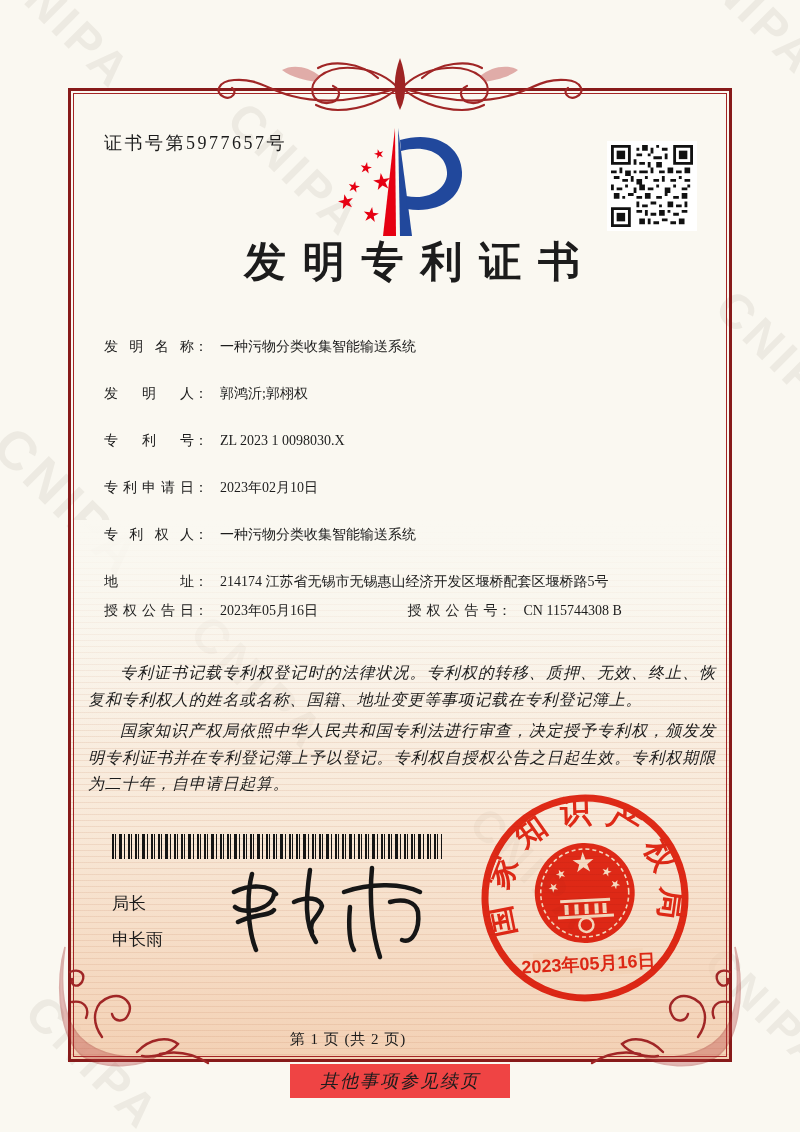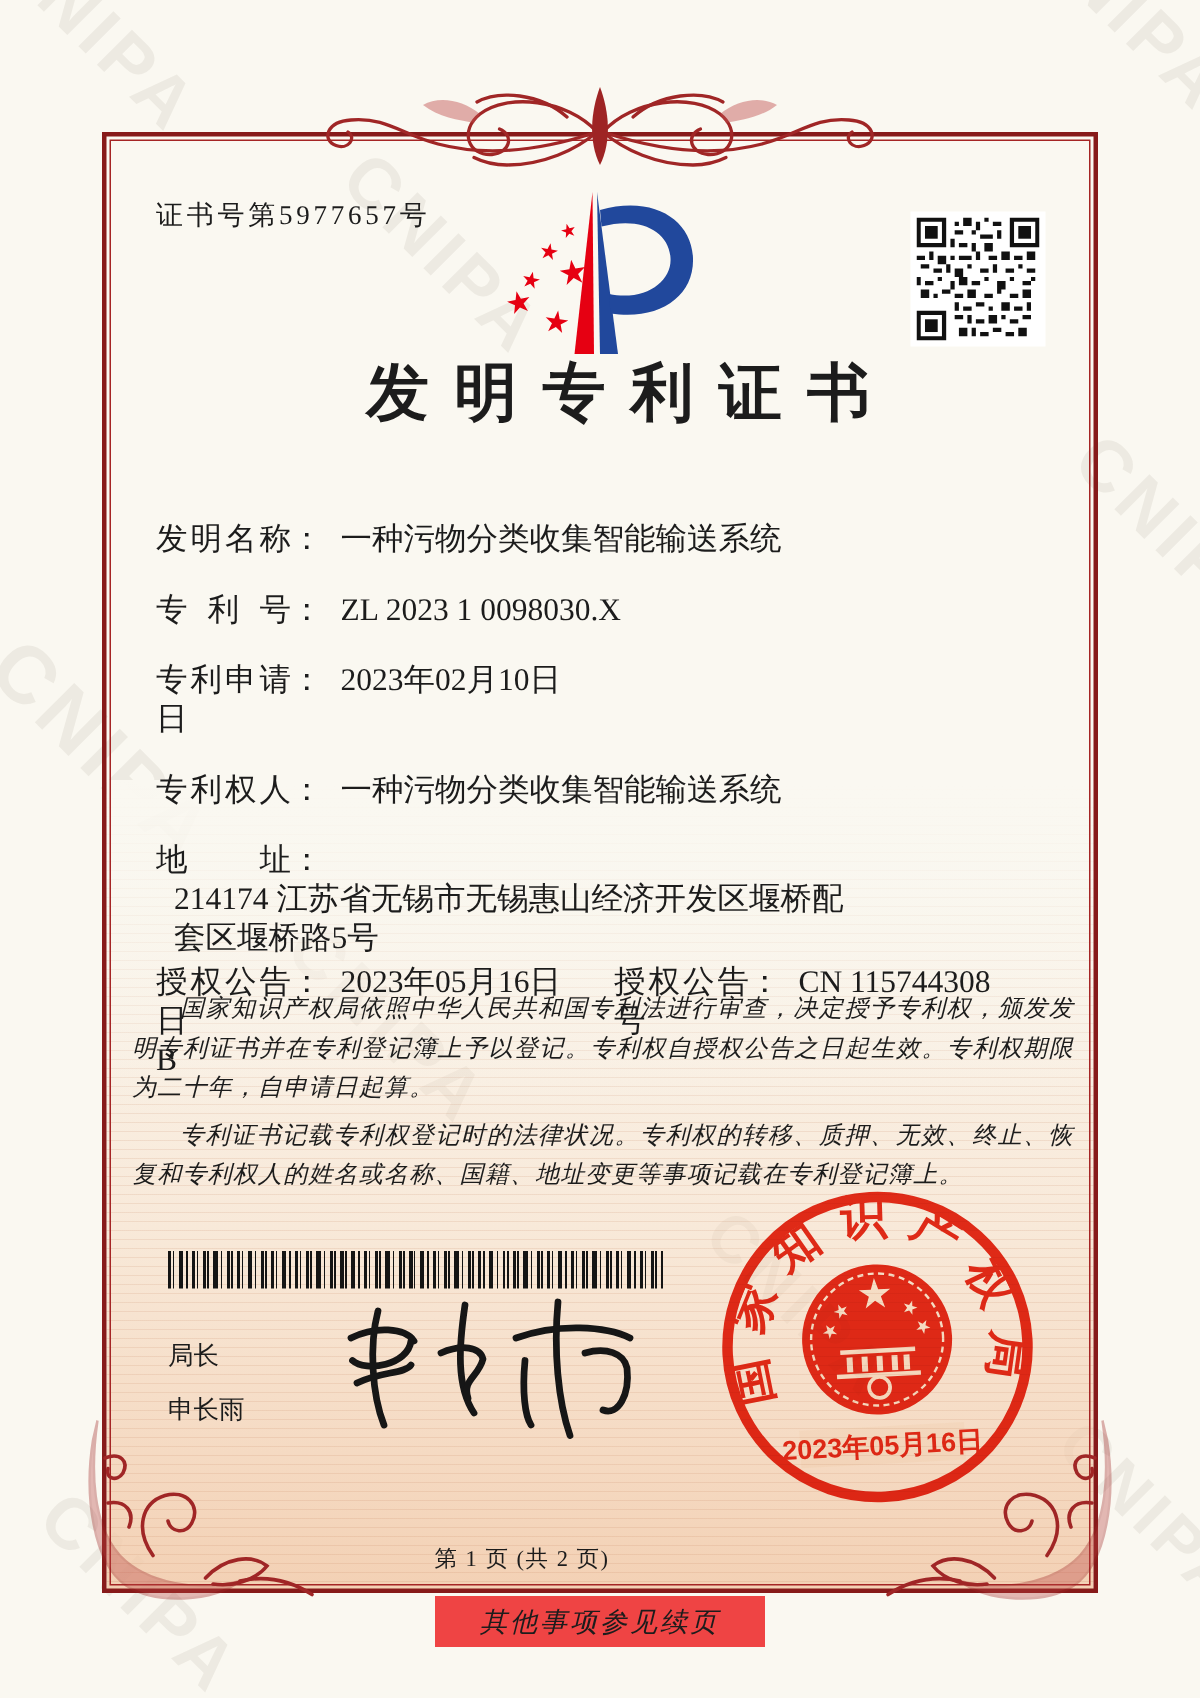--- a/index.html
+++ b/index.html
@@ -26,21 +26,21 @@
   .orn{position:absolute;pointer-events:none;}
 
   .cert-no{position:absolute;left:104px;top:131px;font-size:18px;letter-spacing:2.5px;}
 
   .logo{position:absolute;left:333px;top:124px;width:138px;height:118px;}
   .qr{position:absolute;left:607px;top:141px;width:90px;height:90px;background:#fff;padding:4px;box-sizing:border-box;}
 
   .title{position:absolute;left:68px;top:234px;width:688px;text-align:center;
       font-size:42px;font-weight:bold;letter-spacing:0.40em;text-indent:0.40em;}
 
-  .fields{position:absolute;left:104px;top:346px;width:575px;font-size:21px;line-height:26px;}
+  .fields{position:absolute;left:104px;top:334px;width:575px;font-size:14px;line-height:26px;}
   .field-row{margin-bottom:21px;}
   .field-row.address{margin-bottom:3px;}
   .f-label{display:inline-block;width:90px;text-align:justify;text-align-last:justify;vertical-align:top;}
   .f-value{margin-left:12px;}
   .address .f-value{display:inline-block;width:458px;vertical-align:top;}
   .pair1{display:inline-block;width:300px;}
 
   .paras{position:absolute;left:88px;top:660px;width:628px;font-size:16px;line-height:26.5px;
       font-style:italic;letter-spacing:0.8px;text-align:justify;}
   .paras p{margin:0 0 5px 0;text-indent:2em;}
@@ -146,20 +146,23 @@
     </g>
   </svg>
 
   <div class="title">发明专利证书</div>
 
   <div class="fields">
     <div class="field-row">
       <span class="f-label">发明名称</span><span>：</span><span class="f-value">一种污物分类收集智能输送系统</span>
     </div>
     <div class="field-row">
+      <span class="f-label">发明人</span><span>：</span><span class="f-value">郭鸿沂;郭栩权</span>
+    </div>
+    <div class="field-row">
       <span class="f-label">专利号</span><span>：</span><span class="f-value">ZL 2023 1 0098030.X</span>
     </div>
     <div class="field-row">
       <span class="f-label">专利申请日</span><span>：</span><span class="f-value">2023年02月10日</span>
     </div>
     <div class="field-row">
       <span class="f-label">专利权人</span><span>：</span><span class="f-value">一种污物分类收集智能输送系统</span>
     </div>
     <div class="field-row address">
       <span class="f-label">地址</span><span>：</span><span class="f-value">214174 江苏省无锡市无锡惠山经济开发区堰桥配套区堰桥路5号</span>
@@ -168,22 +171,22 @@
       <span class="pair1">
         <span class="f-label">授权公告日</span><span>：</span><span class="f-value">2023年05月16日</span>
       </span>
       <span>
         <span class="f-label">授权公告号</span><span>：</span><span class="f-value">CN 115744308 B</span>
       </span>
     </div>
   </div>
 
   <div class="paras">
+    <p>专利证书记载专利权登记时的法律状况。专利权的转移、质押、无效、终止、恢复和专利权人的姓名或名称、国籍、地址变更等事项记载在专利登记簿上。</p>
     <p>国家知识产权局依照中华人民共和国专利法进行审查，决定授予专利权，颁发发明专利证书并在专利登记簿上予以登记。专利权自授权公告之日起生效。专利权期限为二十年，自申请日起算。</p>
-    <p>专利证书记载专利权登记时的法律状况。专利权的转移、质押、无效、终止、恢复和专利权人的姓名或名称、国籍、地址变更等事项记载在专利登记簿上。</p>
   </div>
 
   <div class="barcode"></div>
 
   <div class="signer">
     <div>局长</div>
     <div>申长雨</div>
   </div>
 
   <svg class="sig" viewBox="0 0 215 110">

